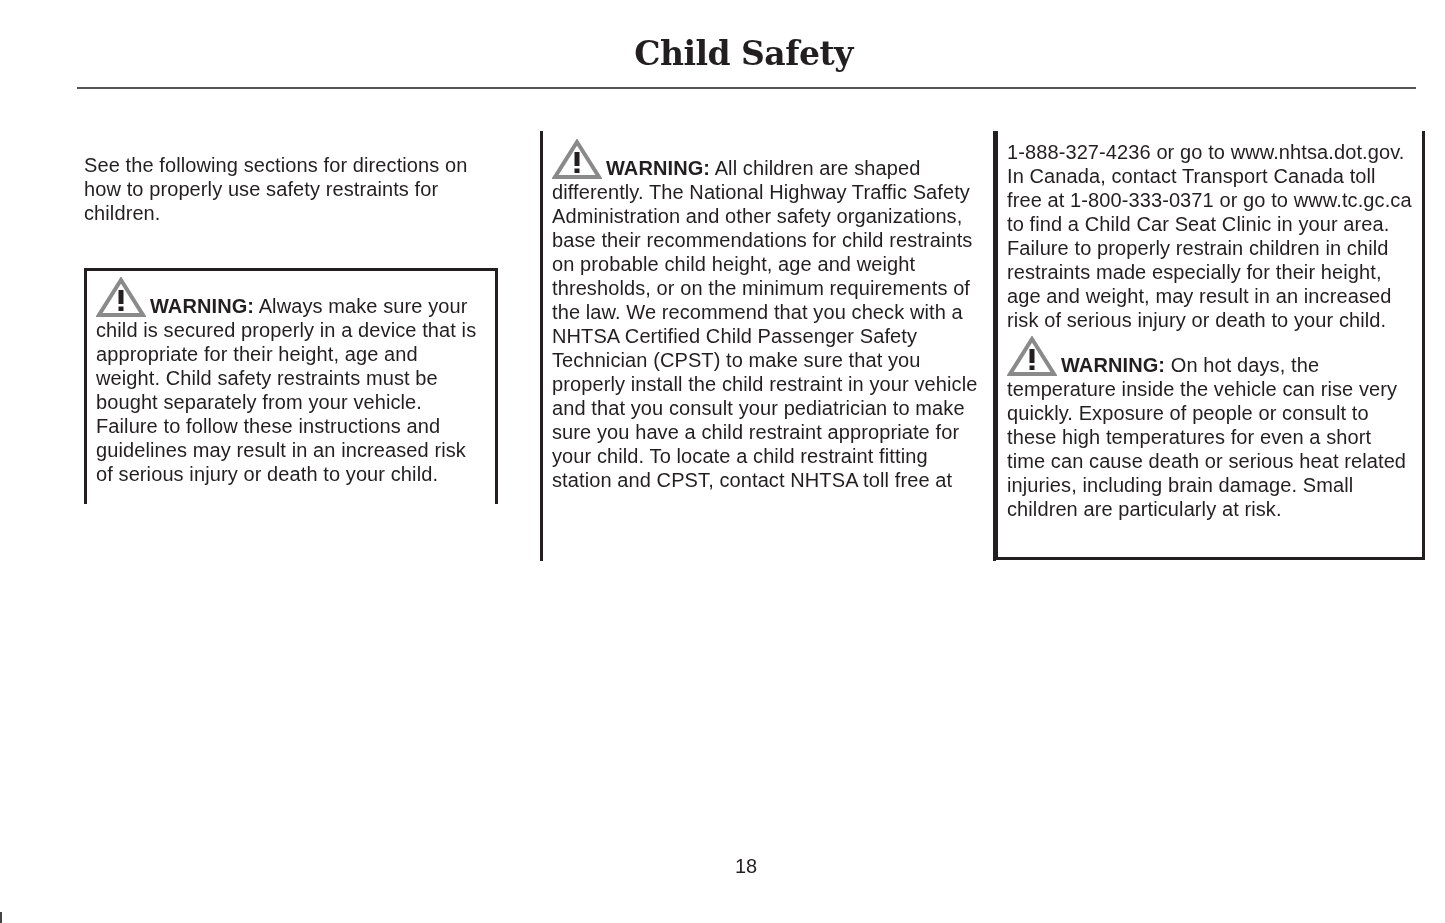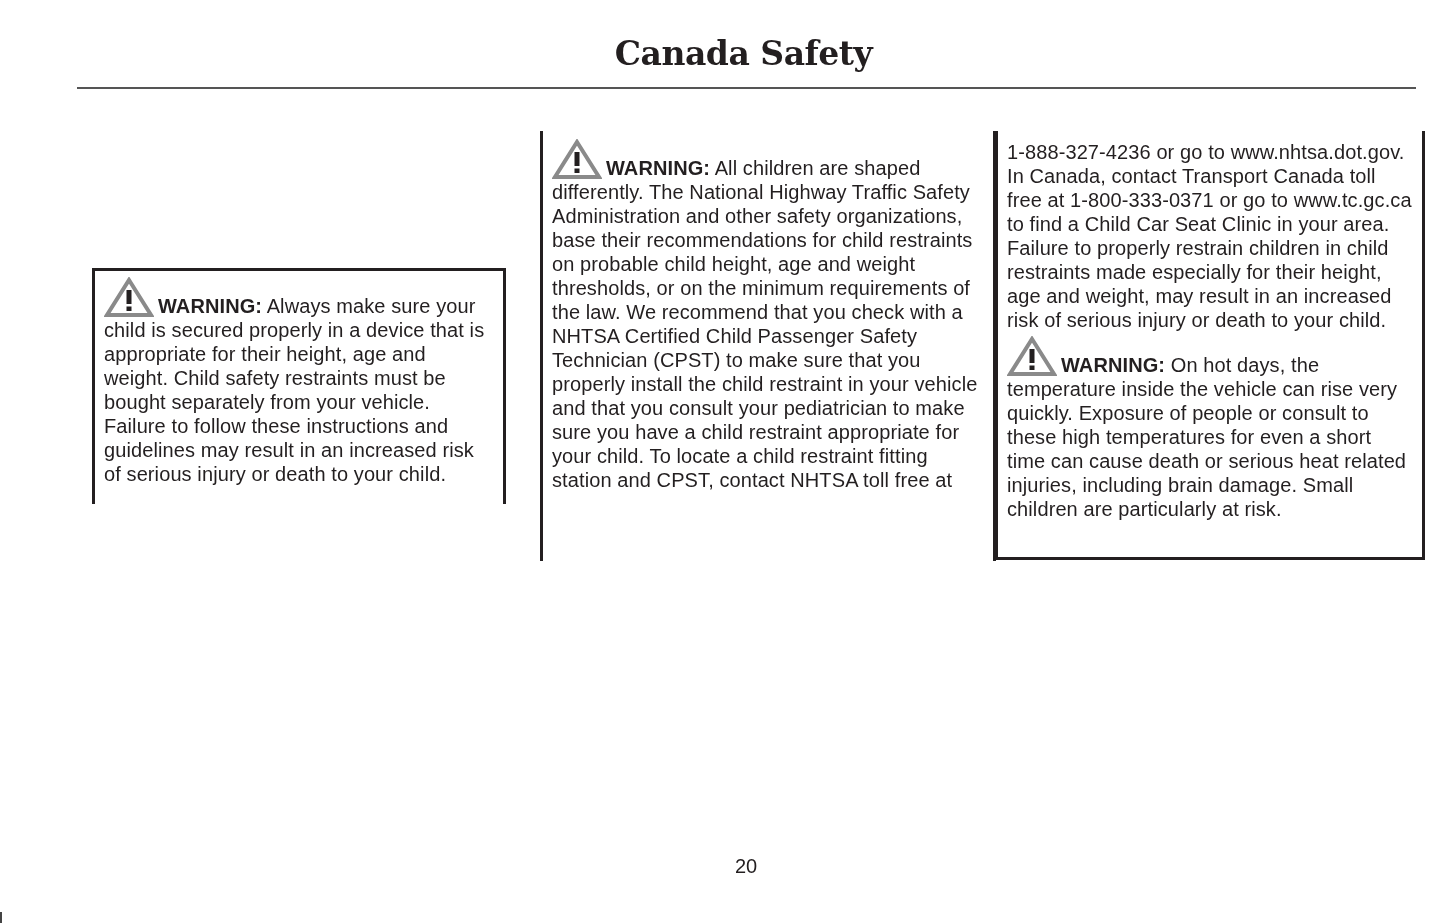--- a/index.html
+++ b/index.html
@@ -66,21 +66,21 @@
       width: 420px;
     }
 
     .warn-box {
       border-color: #231f20;
       border-style: solid;
       padding: 0 8px 0 9px;
     }
     .box-a {
       position: absolute;
-      left: 92px;
+      left: 84px;
       top: 268px;
       width: 414px;
       height: 236px;
       border-width: 3px 3px 0 3px;
       padding-top: 6px;
     }
     .box-b {
       position: absolute;
       left: 540px;
       top: 131px;
@@ -127,24 +127,25 @@
       top: 912px;
       width: 2px;
       height: 11px;
       background: #444;
     }
   </style>
 </head>
 <body>
 
 <div class="page-header">
-  <div class="page-title"><span>Canada Safety</span></div>
+  <div class="page-title"><span>Child Safety</span></div>
 </div>
 
 <div class="col col-left">
+  <p class="body-text intro">See the following sections for directions on how to properly use safety restraints for children.</p>
 </div>
 
 <div class="warn-box box-a body-text">
   <svg class="warn-icon" viewBox="0 0 50 40">
     <polygon points="25,3 47,38 3,38" fill="#ffffff" stroke="#8a8a8a" stroke-width="4" stroke-linejoin="miter"></polygon>
     <rect x="22.5" y="13" width="5" height="14" fill="#231f20"></rect>
     <rect x="22.5" y="29.5" width="5" height="4.5" fill="#231f20"></rect>
   </svg><span class="warn-label">WARNING:</span><span> Always make sure your child is secured properly in a device that is appropriate for their height, age and weight. Child safety restraints must be bought separately from your vehicle. Failure to follow these instructions and guidelines may result in an increased risk of serious injury or death to your child.</span>
 </div>
 
@@ -160,14 +161,14 @@
   <p>1-888-327-4236 or go to www.nhtsa.dot.gov. In Canada, contact Transport Canada toll free at 1-800-333-0371 or go to www.tc.gc.ca to find a Child Car Seat Clinic in your area. Failure to properly restrain children in child restraints made especially for their height, age and weight, may result in an increased risk of serious injury or death to your child.</p>
   <p class="para-gap">
     <svg class="warn-icon" viewBox="0 0 50 40">
       <polygon points="25,3 47,38 3,38" fill="#ffffff" stroke="#8a8a8a" stroke-width="4" stroke-linejoin="miter"></polygon>
       <rect x="22.5" y="13" width="5" height="14" fill="#231f20"></rect>
       <rect x="22.5" y="29.5" width="5" height="4.5" fill="#231f20"></rect>
     </svg><span class="warn-label">WARNING:</span><span> On hot days, the temperature inside the vehicle can rise very quickly. Exposure of people or consult to these high temperatures for even a short time can cause death or serious heat related injuries, including brain damage. Small children are particularly at risk.</span>
   </p>
 </div>
 
-<div class="page-number">20</div>
+<div class="page-number">18</div>
 <div class="corner-mark"></div>
 
 </body></html>

